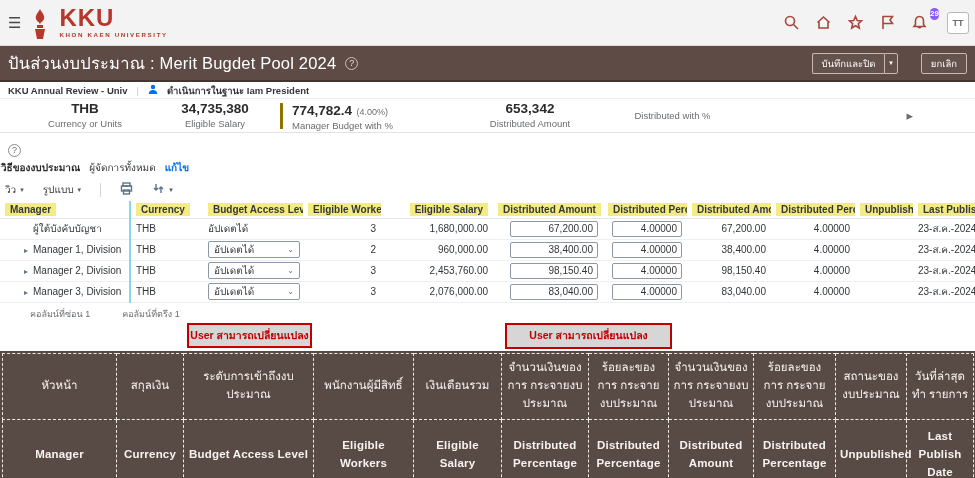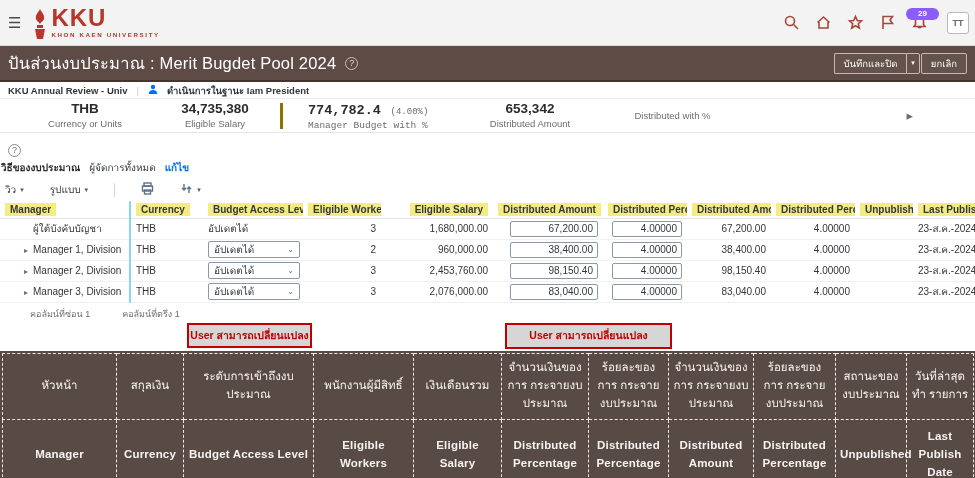--- a/index.html
+++ b/index.html
@@ -5,75 +5,75 @@
   * { box-sizing: border-box; margin: 0; padding: 0; }
   html,body { width: 975px; height: 478px; }
   body {
     font-family: "Liberation Sans", "DejaVu Sans", sans-serif;
     background: #fff; color: #32363a; position: relative; overflow: hidden;
   }
   
   .appbar { height: 46px; background: #f3f3f3; border-bottom: 1px solid #dcdcdc;
             display: flex; align-items: center; padding: 0 6px; }
   .hamburger { font-size: 15px; color: #4a4a4a; padding: 0 8px 0 2px; cursor: pointer; }
-  .logo { display: flex; align-items: flex-end; gap: 0; }
+  .logo { display: flex; align-items: flex-end; gap: 8px; }
   .logo-mark { width: 22px; height: 30px; }
   .logo-txt { display: flex; flex-direction: column; line-height: 1; }
   .logo-kku { font-size: 24px; font-weight: 800; color: #b6372b; letter-spacing: 1px; }
   .logo-univ { font-size: 6.2px; font-weight: bold; color: #b6372b; letter-spacing: 1.6px; margin-top: 2px; }
   .appbar-right { margin-left: auto; display: flex; align-items: center; gap: 15px; }
   .topicon { width: 17px; height: 17px; position: relative; cursor: pointer; }
   .topicon svg { width: 17px; height: 17px; stroke: #a5473a; fill: none; stroke-width: 1.6; }
   .badge { position: absolute; top: -6px; right: -11px; background: #8b5cf6; color: #fff;
-           font-size: 8px; font-weight: bold; border-radius: 8px; padding: 1px 12px; line-height: 1.2; }
+           font-size: 8px; font-weight: bold; border-radius: 8px; padding: 1px 0; line-height: 1.2; }
   .avatar { width: 22px; height: 22px; background: #fff; border: 1px solid #b9b9b9; border-radius: 3px;
             color: #6a6d70; font-size: 9px; font-weight: bold; display: flex; align-items: center;
             justify-content: center; margin-left: 4px; cursor: pointer; }
   
   .titlebar { height: 36px; background: #5e4b46; border-bottom: 2px solid #443531;
               display: flex; align-items: center; padding: 0 8px; color: #fff; }
   .page-title { font-size: 16.5px; font-weight: 400; letter-spacing: .2px; }
   .help-badge { width: 13px; height: 13px; border: 1px solid #cdbfba; border-radius: 50%;
                 color: #e9ddd8; font-size: 9px; display: inline-flex; align-items: center;
                 justify-content: center; margin-left: 9px; }
-  .titlebar-actions { margin-left: auto; display: flex; gap: 1px; }
+  .titlebar-actions { margin-left: auto; display: flex; gap: 23px; }
   .btn { border: 1px solid #c9b8b2; background: rgba(255,255,255,0.04); color: #fff;
          font-size: 9.5px; height: 21px; padding: 0 9px; border-radius: 2px; cursor: pointer;
          font-family: inherit; }
   .btn-seg { display: flex; }
   .btn-seg .btn.main { border-radius: 2px 0 0 2px; border-right: none; }
   .btn-seg .btn.caret { border-radius: 0 2px 2px 0; padding: 0 4px; font-size: 7px; }
   
   .contextbar { height: 17px; display: flex; align-items: center; gap: 9px; padding: 0 8px;
                 font-size: 9.5px; font-weight: bold; color: #32363a; border-bottom: 1px solid #ececec; }
   .ctx-sep { color: #c9c9c9; font-weight: normal; }
   .person-icon svg { width: 10px; height: 10px; fill: #0070f2; }
   
   .metrics { height: 34px; display: flex; align-items: center; border-bottom: 1px solid #e3e3e3;
              padding-left: 20px; }
   .metric { text-align: center; line-height: 1.25; }
   .metric .val { font-size: 13.5px; font-weight: bold; color: #2b2b2b; }
   .metric .pct { font-size: 9px; font-weight: normal; color: #6a6d70; }
   .metric .lbl { font-size: 9.5px; color: #6a6d70; }
   .m1 { width: 130px; } .m2 { width: 130px; }
-  .m3 { width: 175px; text-align: left; display: flex; gap: 25px; align-items: center; font-family: Liberation Mono, monospace; }
+  .m3 { width: 175px; text-align: left; display: flex; gap: 9px; align-items: center; }
   .m3 .bar { width: 3px; height: 26px; background: #8f7300; }
   .m4 { width: 150px; } .m5 { width: 135px; } .m6 { width: 170px; }
   .metric.green .val { color: #107e3e; }
   .metrics-chevron { margin-left: auto; margin-right: 62px; color: #6a6d70; font-size: 13px; cursor: pointer; }
   
   .help-row { padding: 6px 8px 1px; }
   .help-circle { width: 13px; height: 13px; border: 1px solid #8a8a8a; border-radius: 50%;
                  color: #6a6d70; font-size: 9px; display: inline-flex; align-items: center;
                  justify-content: center; cursor: pointer; }
   .method-row { padding: 2px 8px 2px 1px; font-size: 10px; display: flex; gap: 9px; align-items: center; }
   .method-label { font-weight: bold; color: #2b2b2b; }
   .method-value { color: #32363a; }
   .link { color: #0070f2; font-weight: bold; cursor: pointer; }
-  .toolbar { display: flex; align-items: flex-end; gap: 26px; padding: 5px 8px 4px 5px;
+  .toolbar { display: flex; align-items: flex-end; gap: 19px; padding: 5px 8px 4px 5px;
              font-size: 10px; color: #32363a; }
   .tb-item { display: flex; align-items: center; gap: 4px; cursor: pointer; }
   .tb-caret { font-size: 7px; color: #54595e; }
   .tb-sep { width: 1px; height: 14px; background: #d5d5d5; }
   .tb-icon svg { width: 13px; height: 13px; stroke: #5b738b; fill: none; stroke-width: 1.4; }
   
   table.grid { width: 975px; border-collapse: collapse; table-layout: fixed; font-size: 10px; }
   table.grid th, table.grid td { overflow: hidden; white-space: nowrap; }
   table.grid thead th { height: 17px; font-weight: bold; color: #33383d; text-align: left;
                         padding: 0 5px; border-bottom: 1px solid #e6e6e6; }

